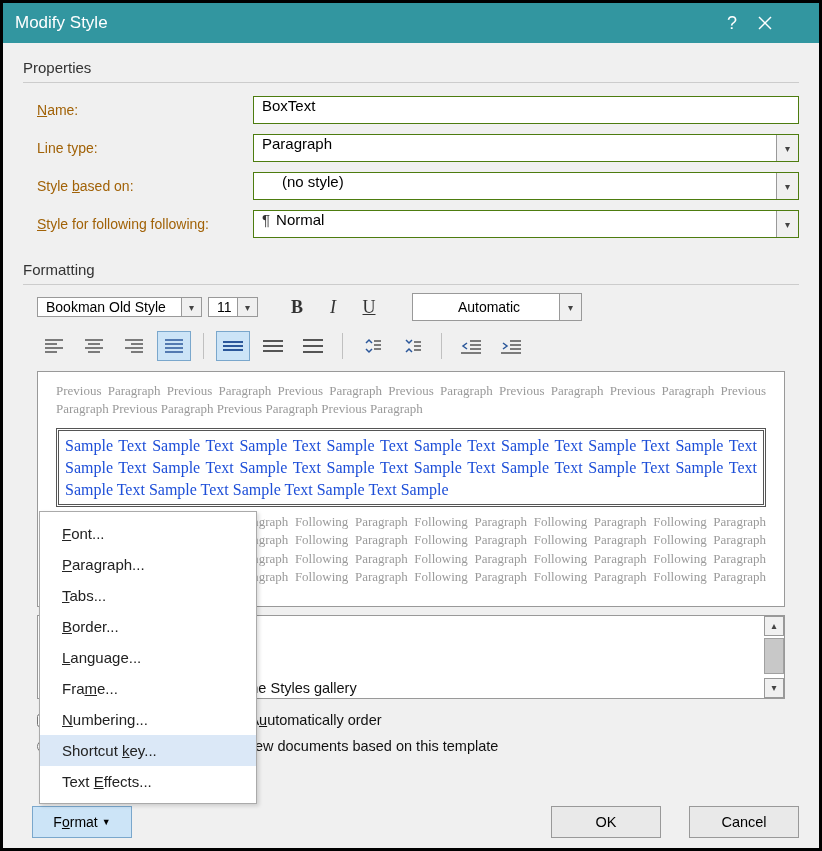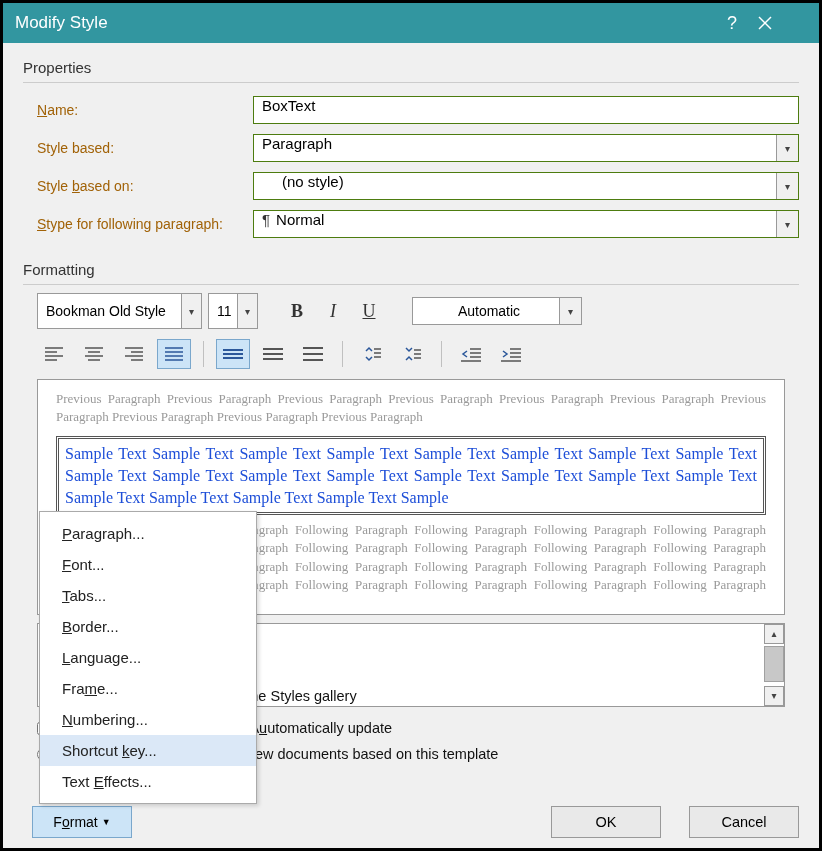--- a/index.html
+++ b/index.html
@@ -78,21 +78,21 @@
   .pilcrow { font-family: Arial; margin-right: 6px; color: #333; }
   .format-area { margin-top: 18px; }
   .toolbar1, .toolbar2 {
     display: flex;
     align-items: center;
     gap: 6px;
     margin: 6px 0 6px 14px;
   }
   .fontcombo, .sizecombo {
     position: relative;
-    height: 36px;
+    height: 20px;
     background: #fff;
     border: 1px solid #999;
     display: flex; align-items: center;
     padding: 0 12px 0 8px;
   }
   .fontcombo { width: 165px; font-size: 14px; }
   .sizecombo { width: 50px; font-size: 14px; }
   .fontcombo .dropbtn, .sizecombo .dropbtn {
     position: absolute; right:0; top:0; width:20px; height:100%;
     border-left: 1px solid #999; background:#f0f0f0;
@@ -251,35 +251,35 @@
     <div class="section-label">Properties</div>
     <hr class="hr-line">
 
     <div class="proprow">
       <div class="lbl"><span class="underline-char">N</span><span>ame:</span></div>
       <div class="txtfield">
           <span>BoxText</span>
         </div>
     </div>
     <div class="proprow">
-      <div class="lbl">Style based:</div>
+      <div class="lbl">Line type:</div>
       <div class="combo">
         <span>Paragraph</span>
         <div class="dropbtn">▾</div>
       </div>
     </div>
     <div class="proprow">
       <div class="lbl">Style <span class="underline-char">b</span><span>ased on:</span></div>
       <div class="combo">
         <span style="padding-left:20px">(no style)</span>
         <div class="dropbtn">▾</div>
       </div>
     </div>
     <div class="proprow">
-      <div class="lbl"><span class="underline-char">S</span><span>type for following paragraph:</span></div>
+      <div class="lbl"><span class="underline-char">S</span><span>tyle for following following:</span></div>
       <div class="combo">
         <span class="pilcrow">¶</span>
           <span>Normal</span>
         <div class="dropbtn">▾</div>
       </div>
     </div>
 
     <div class="format-area">
       <div class="section-label">Formatting</div>
       <hr class="hr-line">
@@ -413,35 +413,35 @@
         <div class="scroll-up">▴</div>
         <div class="scroll-thumb"></div>
         <div class="scroll-down">▾</div>
       </div>
 
       <div class="radiocheck-area">
         <div class="row">
           <input type="checkbox" style="">
           <span>Add to the Styles gallery</span>
           <input type="checkbox" checked="" style="">
-          <span>A<span class="underline-char">u</span><span>utomatically update</span></span>
+          <span>A<span class="underline-char">u</span><span>utomatically order</span></span>
         </div>
         <div class="row">
           <input type="radio" name="scope" style="">
           <span>Only in this document</span>
           <input type="radio" name="scope" style="margin-left: 12px;">
           <span>New documents based on this template</span>
         </div>
       </div>
     </div>
   </div>
 
   <div class="format-menu">
+    <div class="mitem"><span class="underline-char">F</span><span>ont...</span></div>
     <div class="mitem"><span class="underline-char">P</span><span>aragraph...</span></div>
-    <div class="mitem"><span class="underline-char">F</span><span>ont...</span></div>
     <div class="mitem"><span class="underline-char">T</span><span>abs...</span></div>
     <div class="mitem"><span class="underline-char">B</span><span>order...</span></div>
     <div class="mitem"><span class="underline-char">L</span><span>anguage...</span></div>
     <div class="mitem">Fra<span class="underline-char">m</span><span>e...</span></div>
     <div class="mitem"><span class="underline-char">N</span><span>umbering...</span></div>
     <div class="mitem hover">Shortcut <span class="underline-char">k</span><span>ey...</span></div>
     <div class="mitem">Text <span class="underline-char">E</span><span>ffects...</span></div>
   </div>
 
   <div class="footer">

